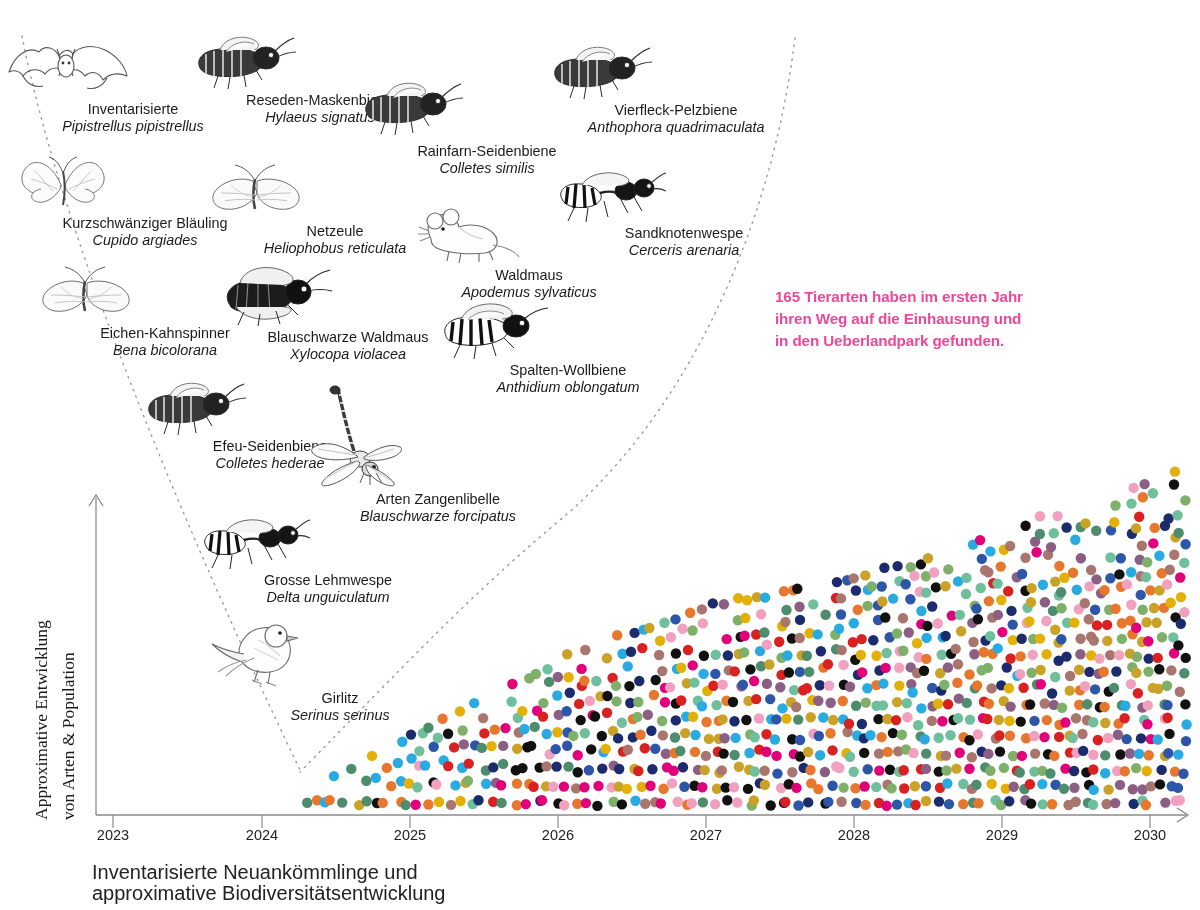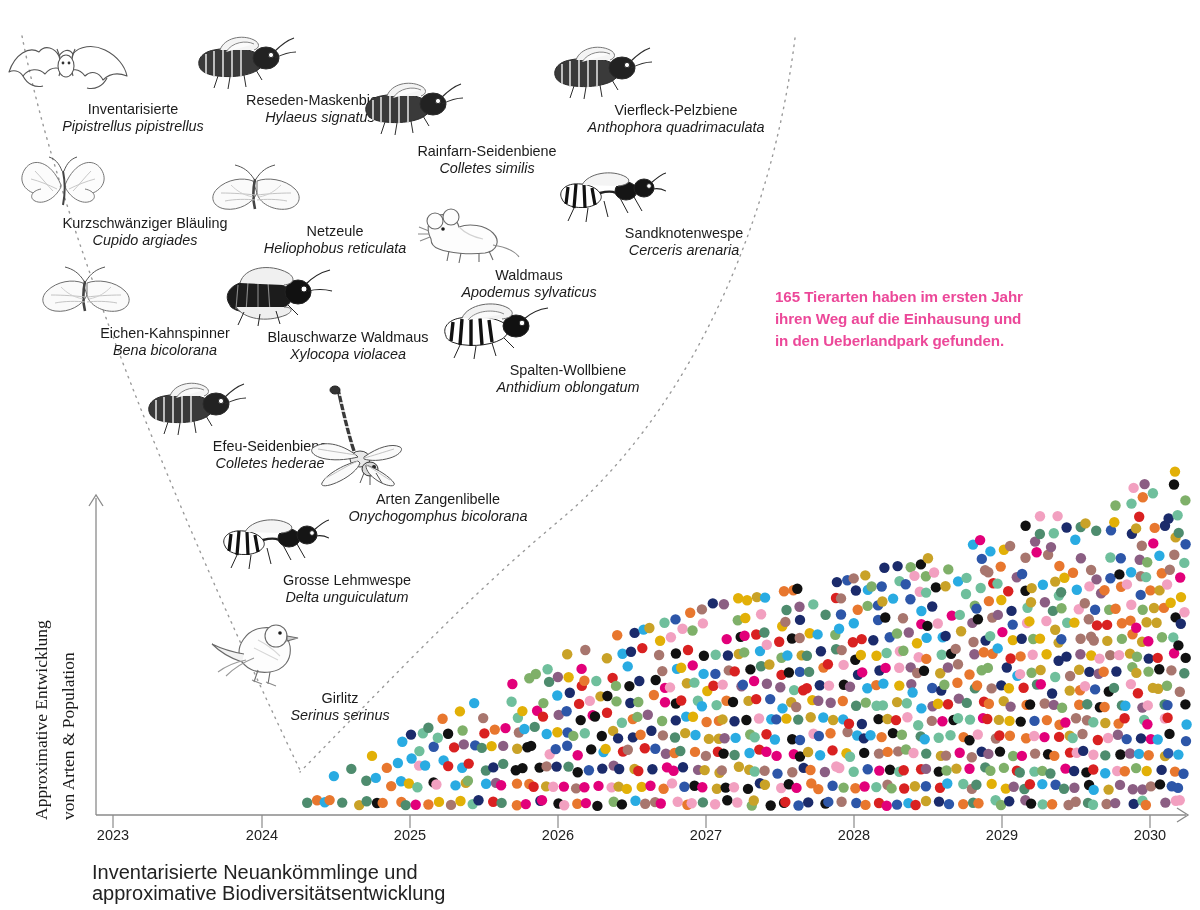--- a/index.html
+++ b/index.html
@@ -320,23 +320,23 @@
       <path d="M56 72 C70 62 84 58 92 62 C96 64 92 70 82 73 C72 76 62 76 56 74 Z" fill="#fafafa"></path>
       <path d="M58 80 C70 84 82 92 86 98 C88 102 80 102 70 96 C62 91 58 85 58 81 Z" fill="#fafafa"></path>
       <path d="M10 64 C22 66 36 68 48 70 M16 94 C28 88 40 80 50 76
                M86 64 C76 67 64 71 56 73 M82 95 C72 89 64 83 58 80" stroke="#c2c2c2"></path>
       <path d="M56 88 L52 98 M62 90 L62 100 M68 88 L74 98"></path>
     </g>
           </svg>
         </div>
         <div style="height: 2px;"></div>
         <div class="nm">Arten Zangenlibelle</div>
-        <div class="sci">Onychogomphus bicolorana</div>
-      </div>
-      <div class="species" style="left: 347px; top: 512px;">
+        <div class="sci">Blauschwarze forcipatus</div>
+      </div>
+      <div class="species" style="left: 328px; top: 512px;">
         <div class="art">
           <svg width="112" height="58" viewBox="0 0 112 58">
     <g stroke="#222" stroke-width="1" fill="none">
       <path d="M8 34 C4 27 10 20 20 19 C32 18 42 22 46 28 C50 34 44 40 34 42
                C20 44 10 40 8 34 Z" fill="#fff"></path>
       <path d="M14 22 L12 39 M22 19 L20 43 M30 20 L31 43 M38 23 L41 40" stroke="#111" stroke-width="3.2"></path>
       <path d="M46 28 C54 26 58 26 62 28" stroke-width="2.4"></path>
       <ellipse cx="72" cy="26" rx="11" ry="9" fill="#151515"></ellipse>
       <ellipse cx="90" cy="23" rx="10" ry="9" fill="#151515"></ellipse>
       <circle cx="95" cy="21" r="2.4" fill="#fff"></circle>

